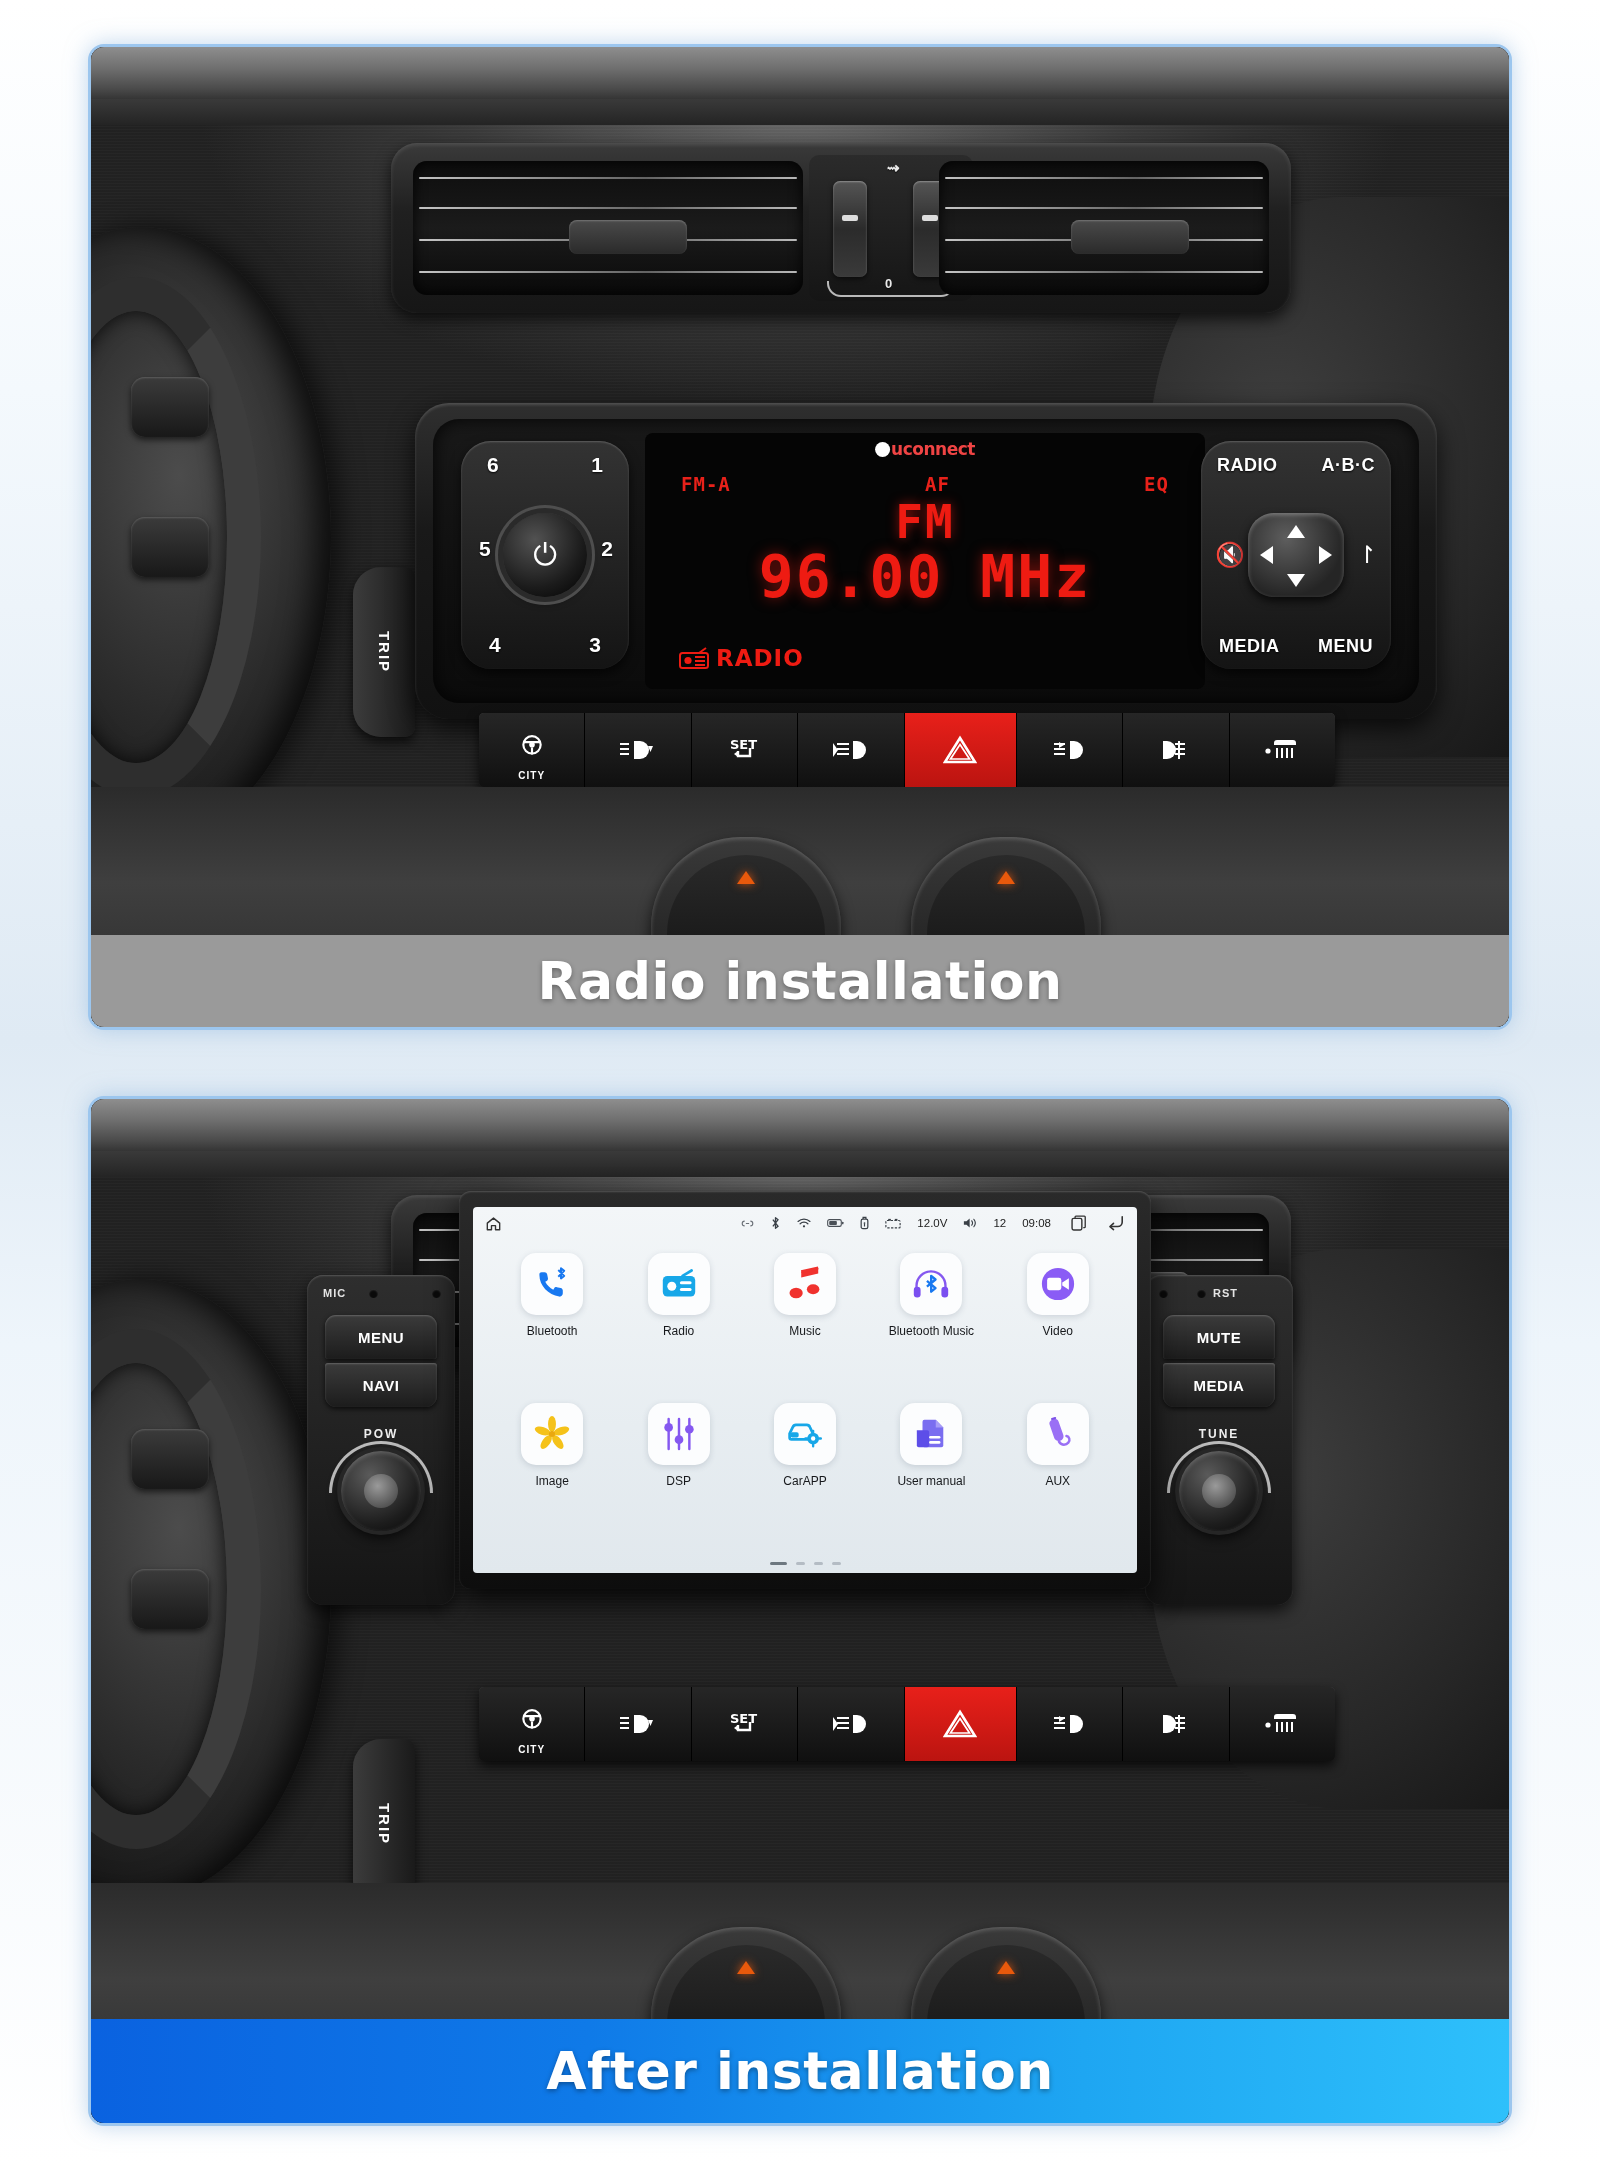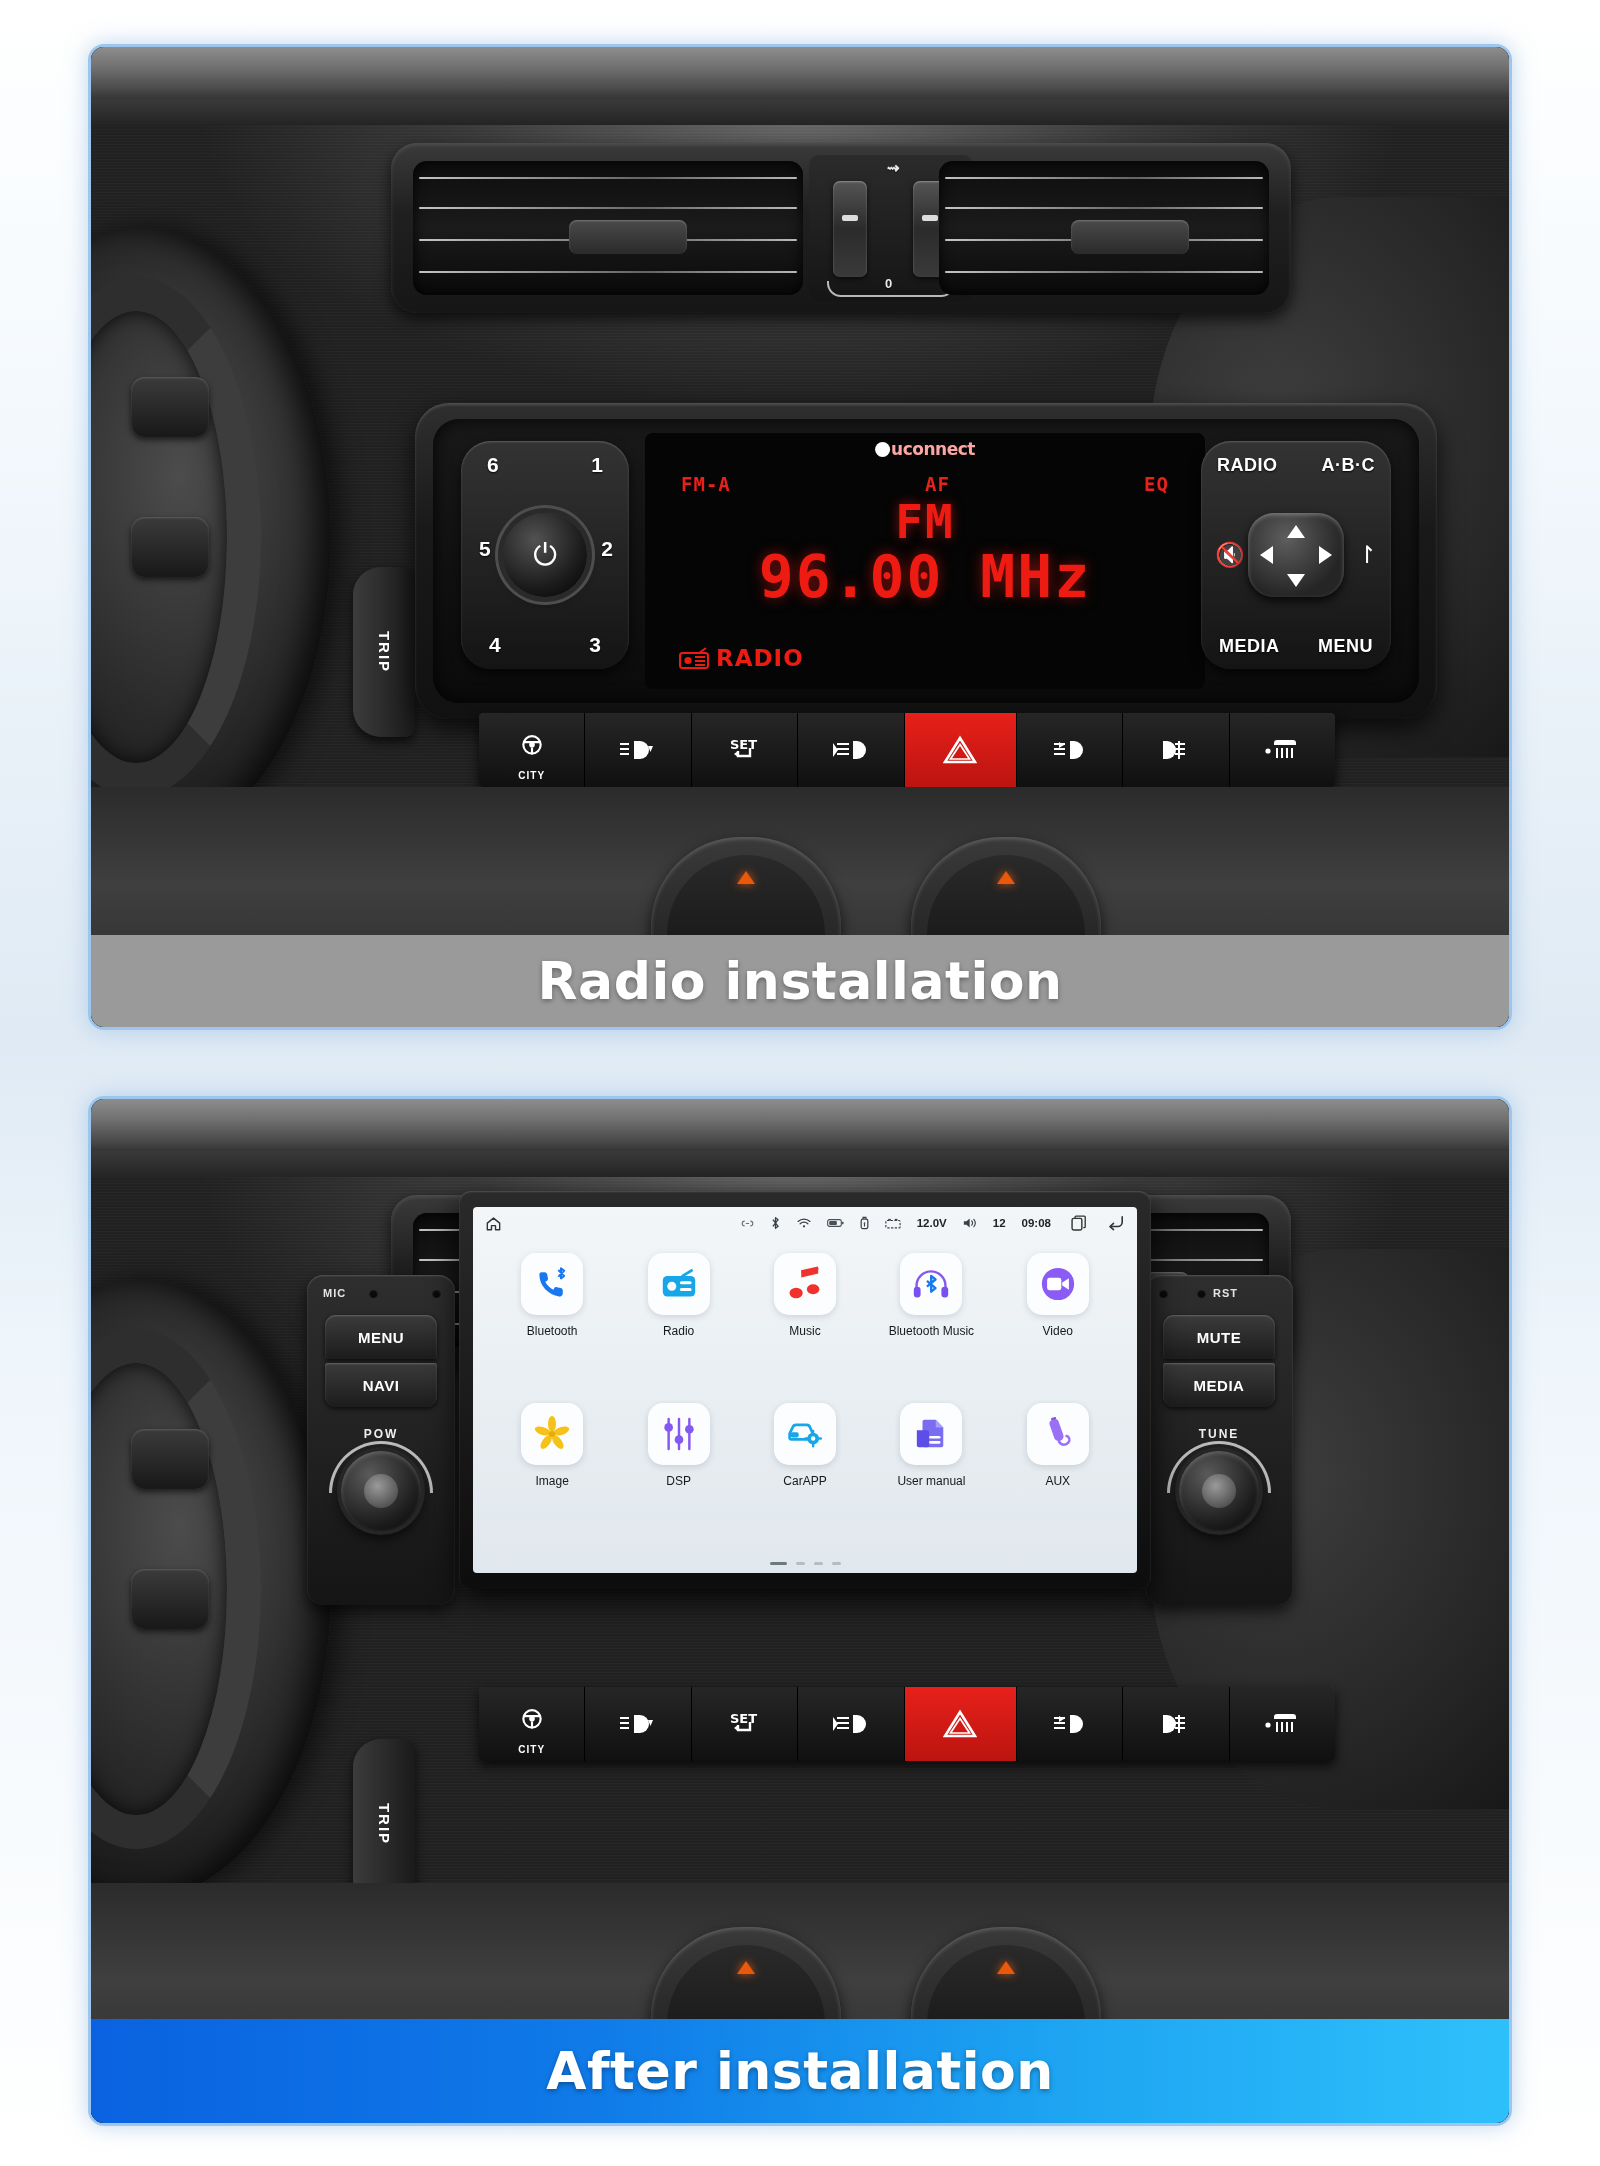--- a/index.html
+++ b/index.html
@@ -147,21 +147,21 @@
     background: linear-gradient(180deg,#191919,#0b0b0b);
     box-shadow: inset 0 0 18px rgba(0,0,0,.9);
   }
   .lcd {
     position:absolute; left:212px; top:14px; width:560px; bottom:14px;
     background:#050505;
     border-radius:8px;
   }
   .brand {
     position:absolute; left:50%; top:6px; transform:translateX(-50%);
-    color:#fca5a5; font-size:17px; font-weight:bold; letter-spacing:-.5px;
+    color:#ef4444; font-size:17px; font-weight:bold; letter-spacing:-.5px;
     font-family:"DejaVu Sans", sans-serif;
   }
   .brand .dot{
     display:inline-block;width:15px;height:15px;border-radius:50%;
     background:#fff;margin-right:1px;vertical-align:-2px;
   }
   .lcd-tags {
     position:absolute; top:40px; left:36px; right:36px;
     display:flex; justify-content:space-between;
     color:#e8211a; font-size:19px; font-weight:bold; letter-spacing:1px;
@@ -317,21 +317,21 @@
     position:relative; width:100%; height:100%;
     background: linear-gradient(180deg,#f3f6f8 0%,#e7edf1 60%,#e1e8ed 100%);
     border-radius:4px;
     overflow:hidden;
   }
   .statusbar{
     position:absolute; left:0; right:0; top:0; height:32px;
     display:flex; align-items:center; padding:0 12px;
     font-size:11px; color:#2a2f35;
   }
-  .sb-right{ margin-left:auto; display:flex; align-items:center; gap:16px;font-weight:bold; }
+  .sb-right{ margin-left:auto; display:flex; align-items:center; gap:16px; }
   .sb-ico{ display:flex; align-items:center; color:#3a4047; }
   .sb-txt{ font-size:11.5px; color:#222; font-family:"Liberation Sans",sans-serif; }
 
   .app-grid{
     position:absolute; left:0; right:0; top:36px; bottom:26px;
     display:grid; grid-template-columns:repeat(5,1fr); grid-template-rows:1fr 1fr;
     padding:4px 16px 0;
   }
   .app{
     display:flex; flex-direction:column; align-items:center; justify-content:flex-start;

